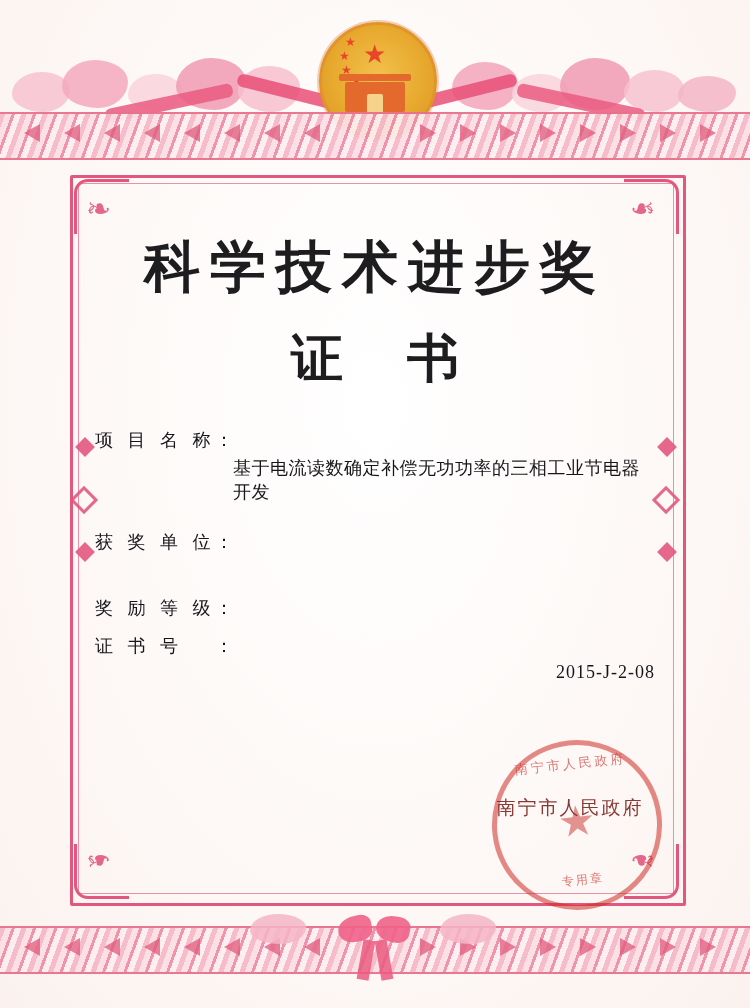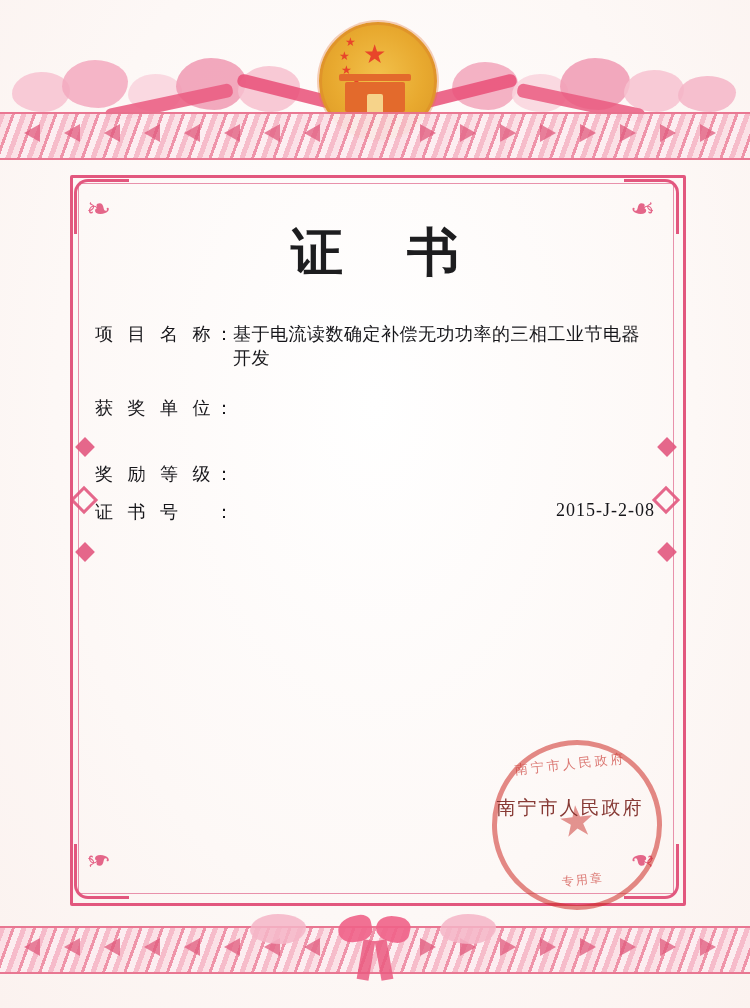--- a/index.html
+++ b/index.html
@@ -263,20 +263,21 @@
     letter-spacing: 5px;
     white-space: nowrap;
   }
   .field-colon {
     flex: 0 0 14px;
     text-align: center;
   }
   .field-value {
     flex: 1;
     letter-spacing: .5px;
+    margin-top: 28px;
   }
   .field-row.tight { margin-bottom: 14px; }
   .field-row.gap-top { margin-top: 42px; }
   .mono-value {
     font-family: "Liberation Serif", serif;
     letter-spacing: 1px;
     text-align: right;
   }
 
   
@@ -411,20 +412,21 @@
 
   <div class="side-diamond" style="left:78px;  top:440px;"></div>
   <div class="side-diamond hollow" style="left:74px;  top:490px;"></div>
   <div class="side-diamond" style="left:78px;  top:545px;"></div>
   <div class="side-diamond" style="left:660px; top:440px;"></div>
   <div class="side-diamond hollow" style="left:656px; top:490px;"></div>
   <div class="side-diamond" style="left:660px; top:545px;"></div>
 
   <div class="content">
 
+    <div class="title-main">科学技术进步奖</div>
     <div class="title-sub">证书</div>
 
 
     <div class="fields">
 
       <div class="field-row">
         <span class="field-label">项 目 名 称</span>
         <span class="field-colon">：</span>
         <span class="field-value">基于电流读数确定补偿无功功率的三相工业节电器开发</span>
       </div>

